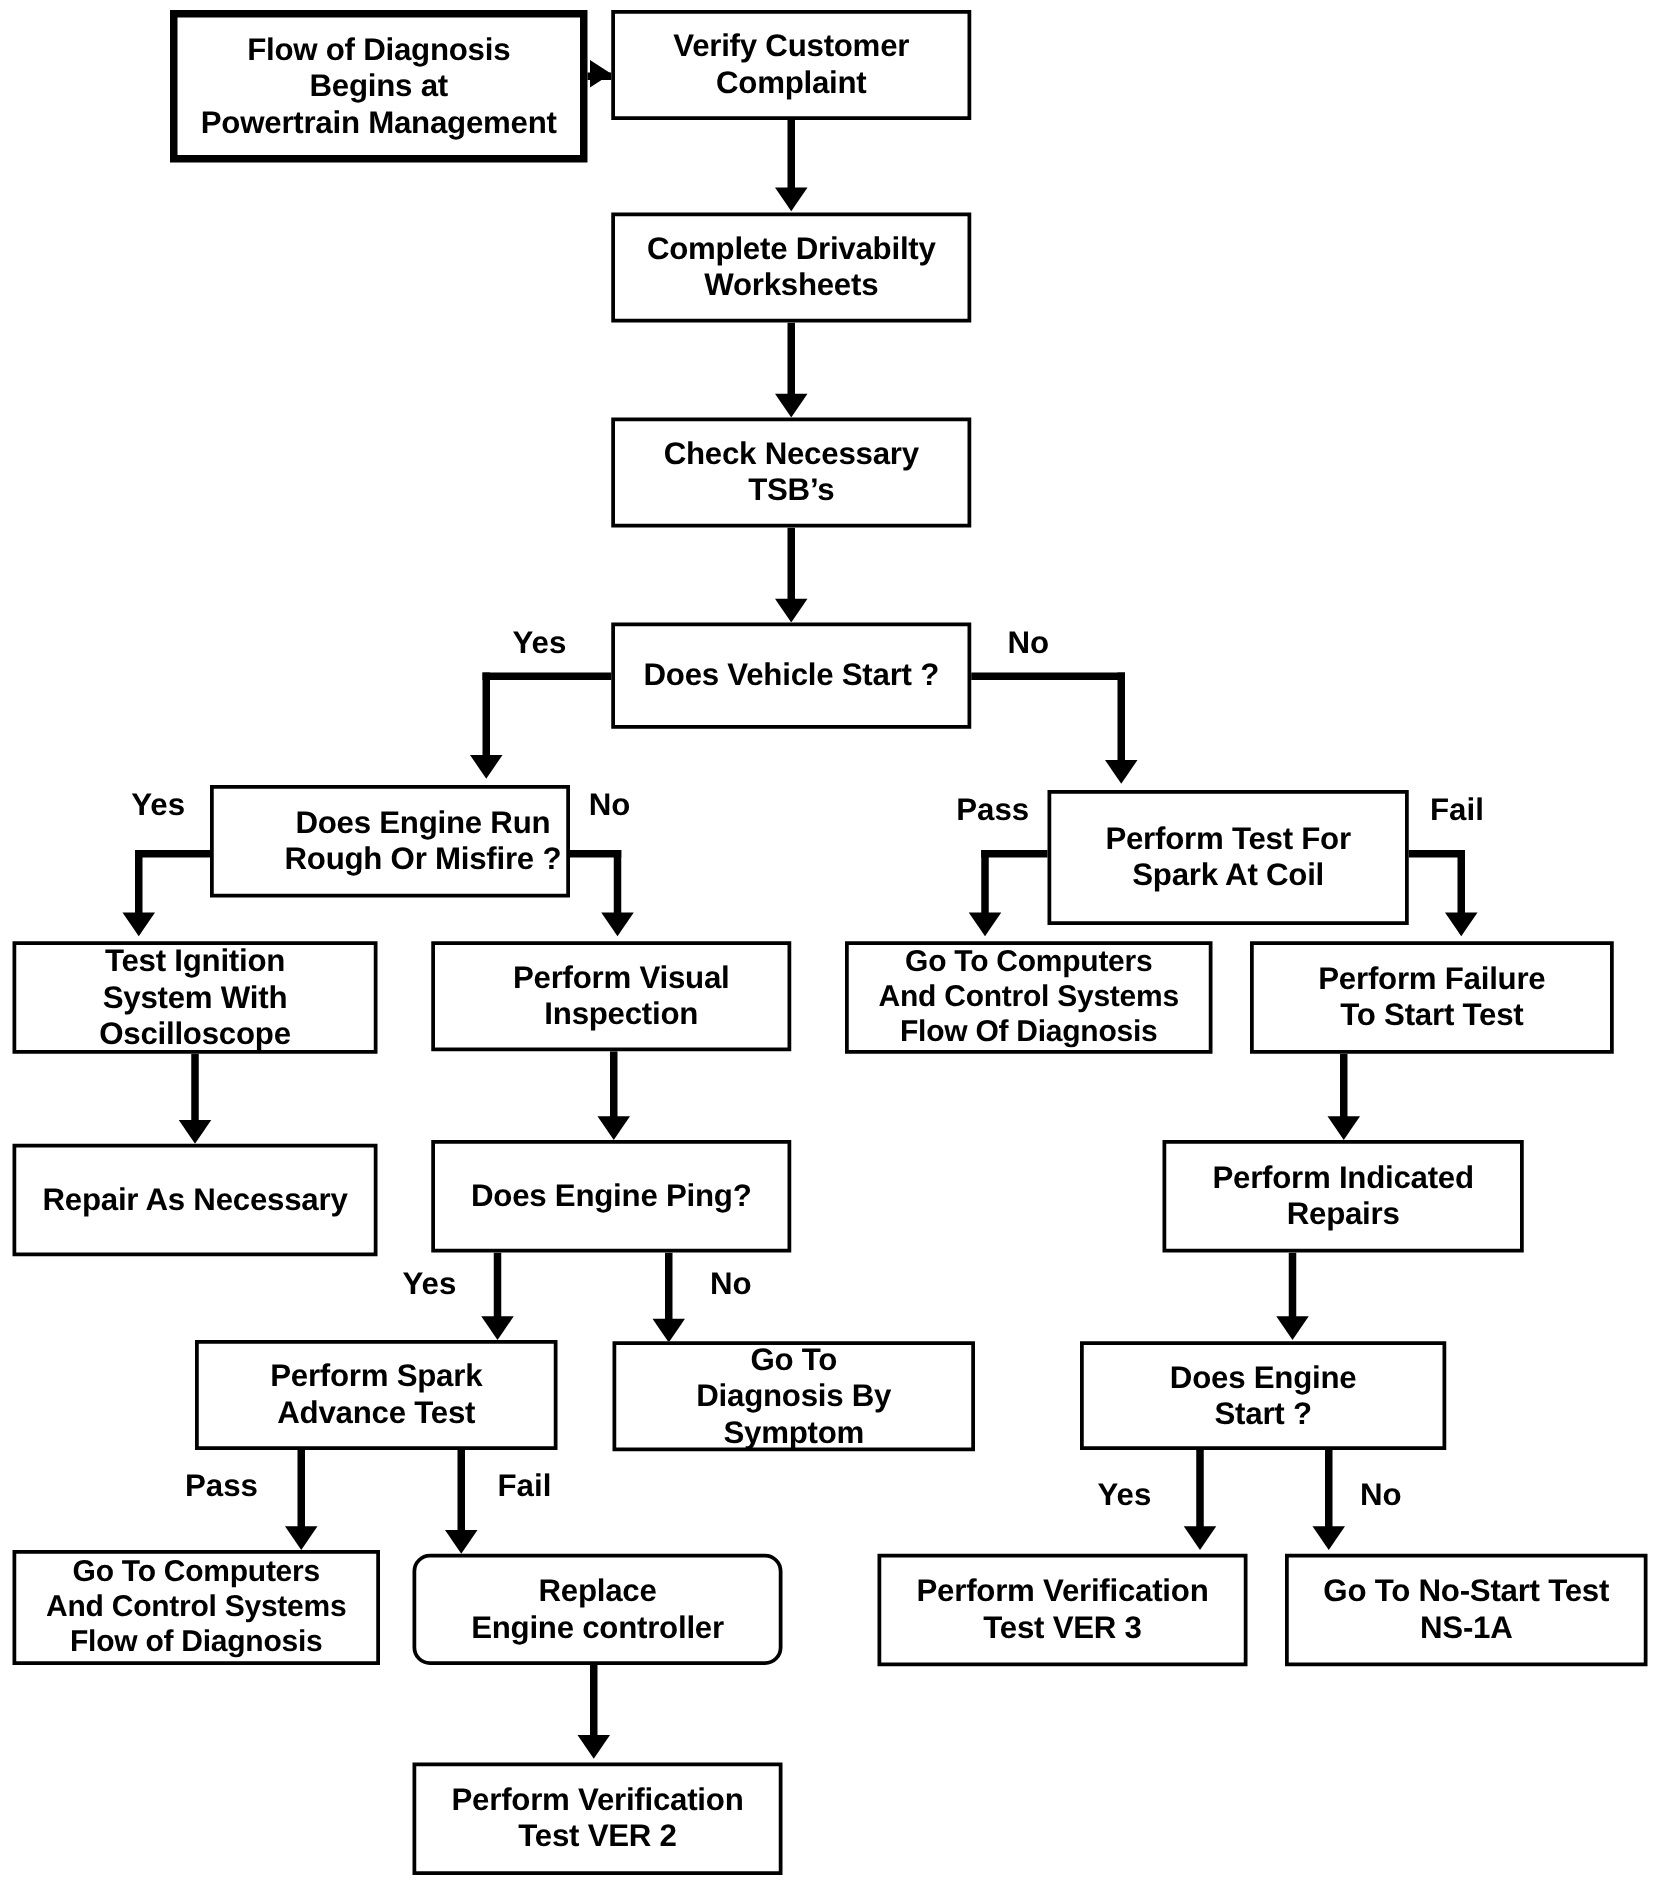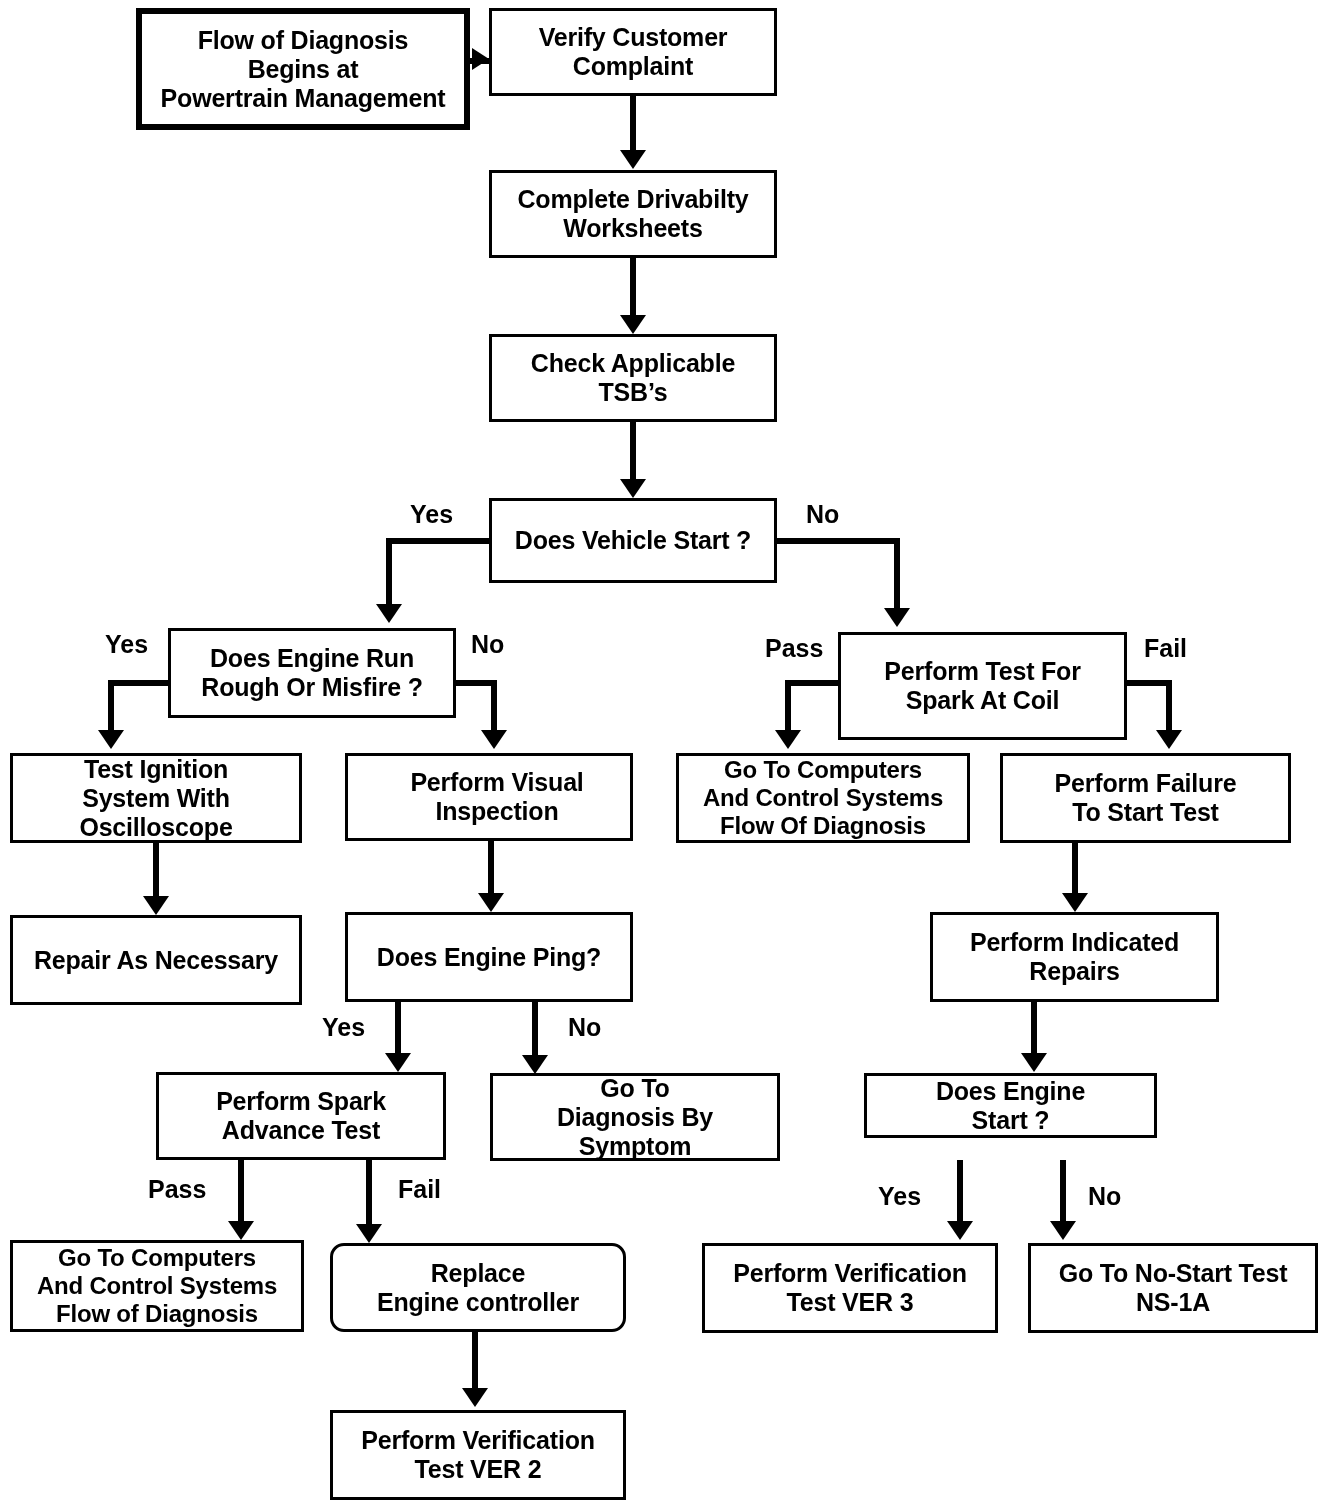--- a/index.html
+++ b/index.html
@@ -151,29 +151,29 @@
     <span class="txt">Complete Drivabilty
 Worksheets</span>
   </div>
 
   <div class="node" style="left:489px; top:8px; width:288px; height:88px;">
     <span class="txt">Verify Customer
 Complaint</span>
   </div>
 
   <div class="node" style="left:489px; top:334px; width:288px; height:88px;">
-    <span class="txt">Check Applicable
+    <span class="txt">Check Necessary
 TSB’s</span>
   </div>
 
   <div class="node" style="left:489px; top:498px; width:288px; height:85px;">
     <span class="txt">Does Vehicle Start ?</span>
   </div>
 
-  <div class="node" style="left:168px; top:628px; width:288px; height:90px;">
+  <div class="node" style="left:168px; top:628px; width:288px; height:90px;justify-content:flex-end;">
     <span class="txt">Does Engine Run
 Rough Or Misfire ?</span>
   </div>
 
   <div class="node" style="left:838px; top:632px; width:289px; height:108px;">
     <span class="txt">Perform Test For
 Spark At Coil</span>
   </div>
 
   <div class="node" style="left:10px; top:753px; width:292px; height:90px;">
@@ -215,21 +215,21 @@
     <span class="txt">Perform Spark
 Advance Test</span>
   </div>
 
   <div class="node" style="left:490px; top:1073px; width:290px; height:88px;">
     <span class="txt">Go To
 Diagnosis By
 Symptom</span>
   </div>
 
-  <div class="node" style="left:864px; top:1073px; width:293px; height:65px;">
+  <div class="node" style="left:864px; top:1073px; width:293px; height:87px;">
     <span class="txt">Does Engine
 Start ?</span>
   </div>
 
   <div class="node" style="left:10px; top:1240px; width:294px; height:92px; font-size:24px;">
     <span class="txt">Go To Computers
 And Control Systems
 Flow of Diagnosis</span>
   </div>
 

